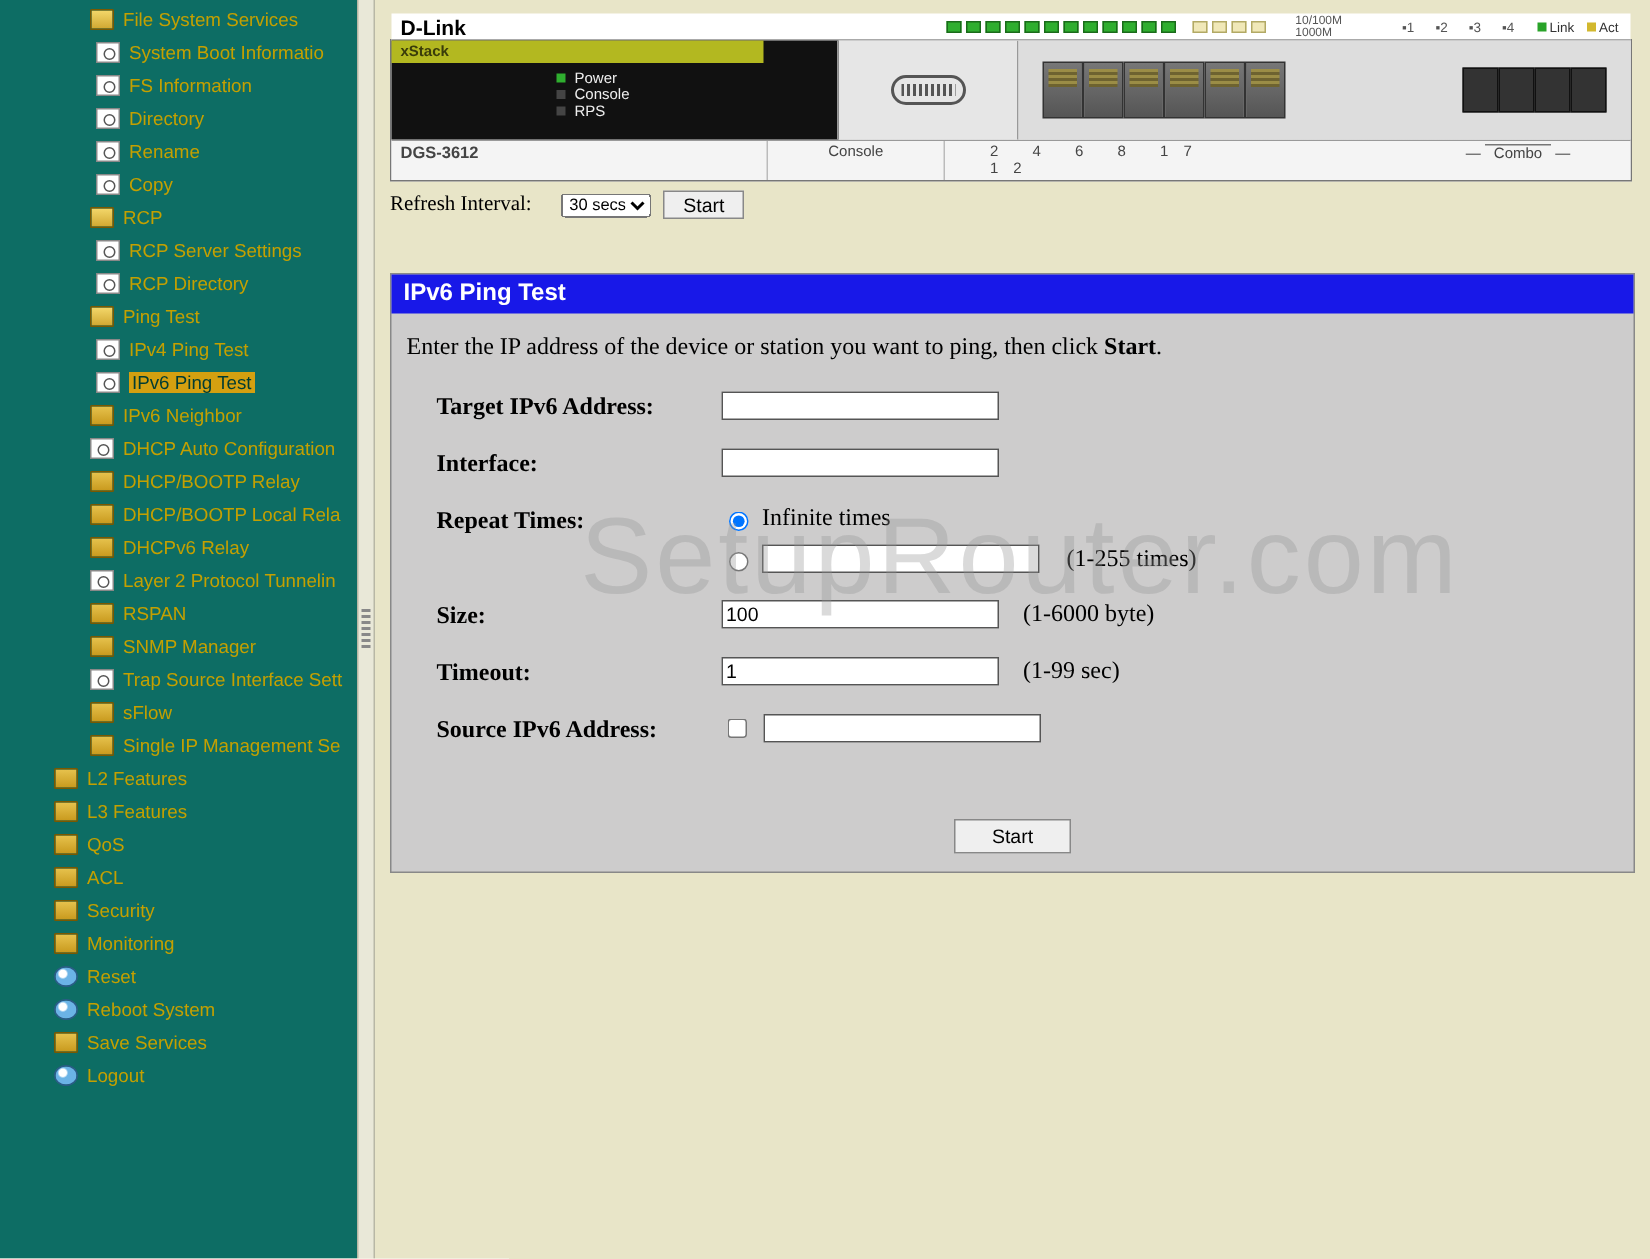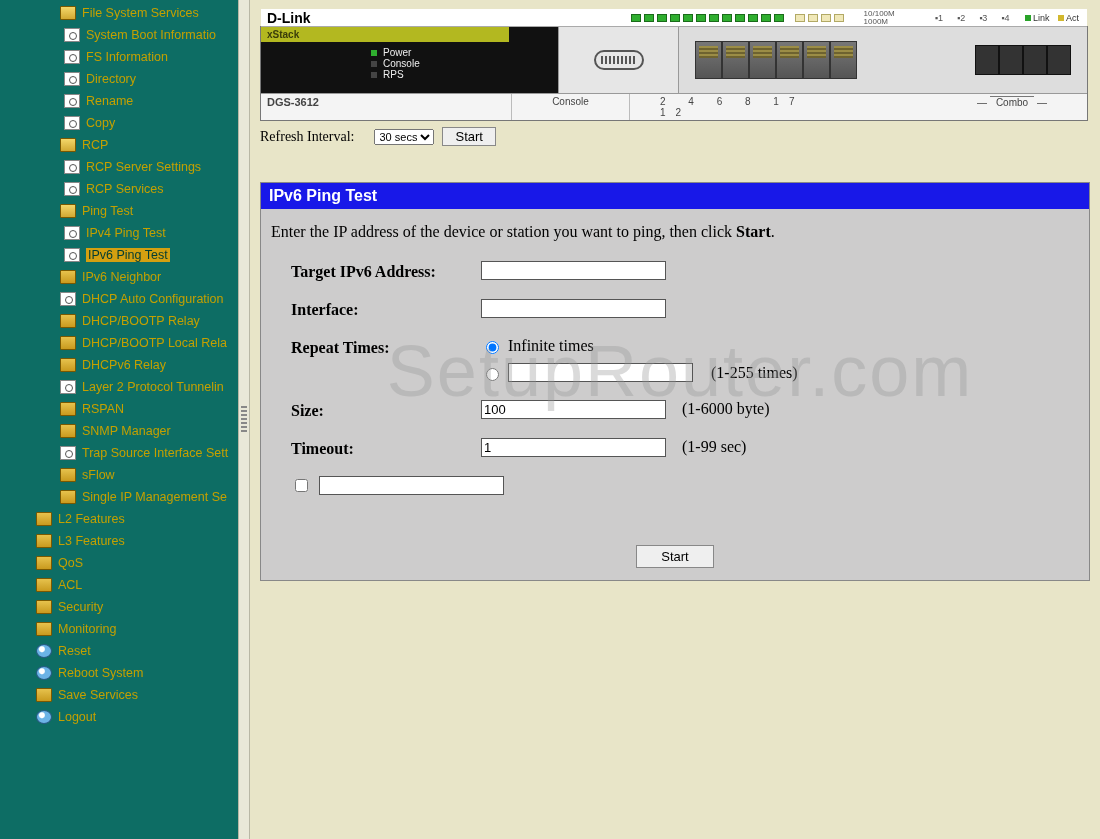--- a/index.html
+++ b/index.html
@@ -345,21 +345,21 @@
       <div class="tree-item ind-2">
         <span class="icon folder-open"></span>
         <span class="label">RCP</span>
       </div>
       <div class="tree-item ind-3">
         <span class="icon doc"></span>
         <span class="label">RCP Server Settings</span>
       </div>
       <div class="tree-item ind-3">
         <span class="icon doc"></span>
-        <span class="label">RCP Services</span>
+        <span class="label">RCP Directory</span>
       </div>
       <div class="tree-item ind-2">
         <span class="icon folder-open"></span>
         <span class="label">Ping Test</span>
       </div>
       <div class="tree-item ind-3">
         <span class="icon doc"></span>
         <span class="label">IPv4 Ping Test</span>
       </div>
       <div class="tree-item ind-3 selected">
@@ -579,20 +579,21 @@
           </div>
         </div>
         <div class="form-row">
           <div class="fl">Timeout:</div>
           <div class="fv">
             <input type="text" value="1" style="">
             <span class="hint">(1-99 sec)</span>
           </div>
         </div>
         <div class="form-row">
+          <div class="fl">Source IPv6 Address:</div>
           <div class="fv chk-line">
             <input type="checkbox" style="">
             <input type="text" value="" style="">
           </div>
         </div>
       </div>
       <div class="start-row">
         <button>Start</button>
       </div>
     </div>

